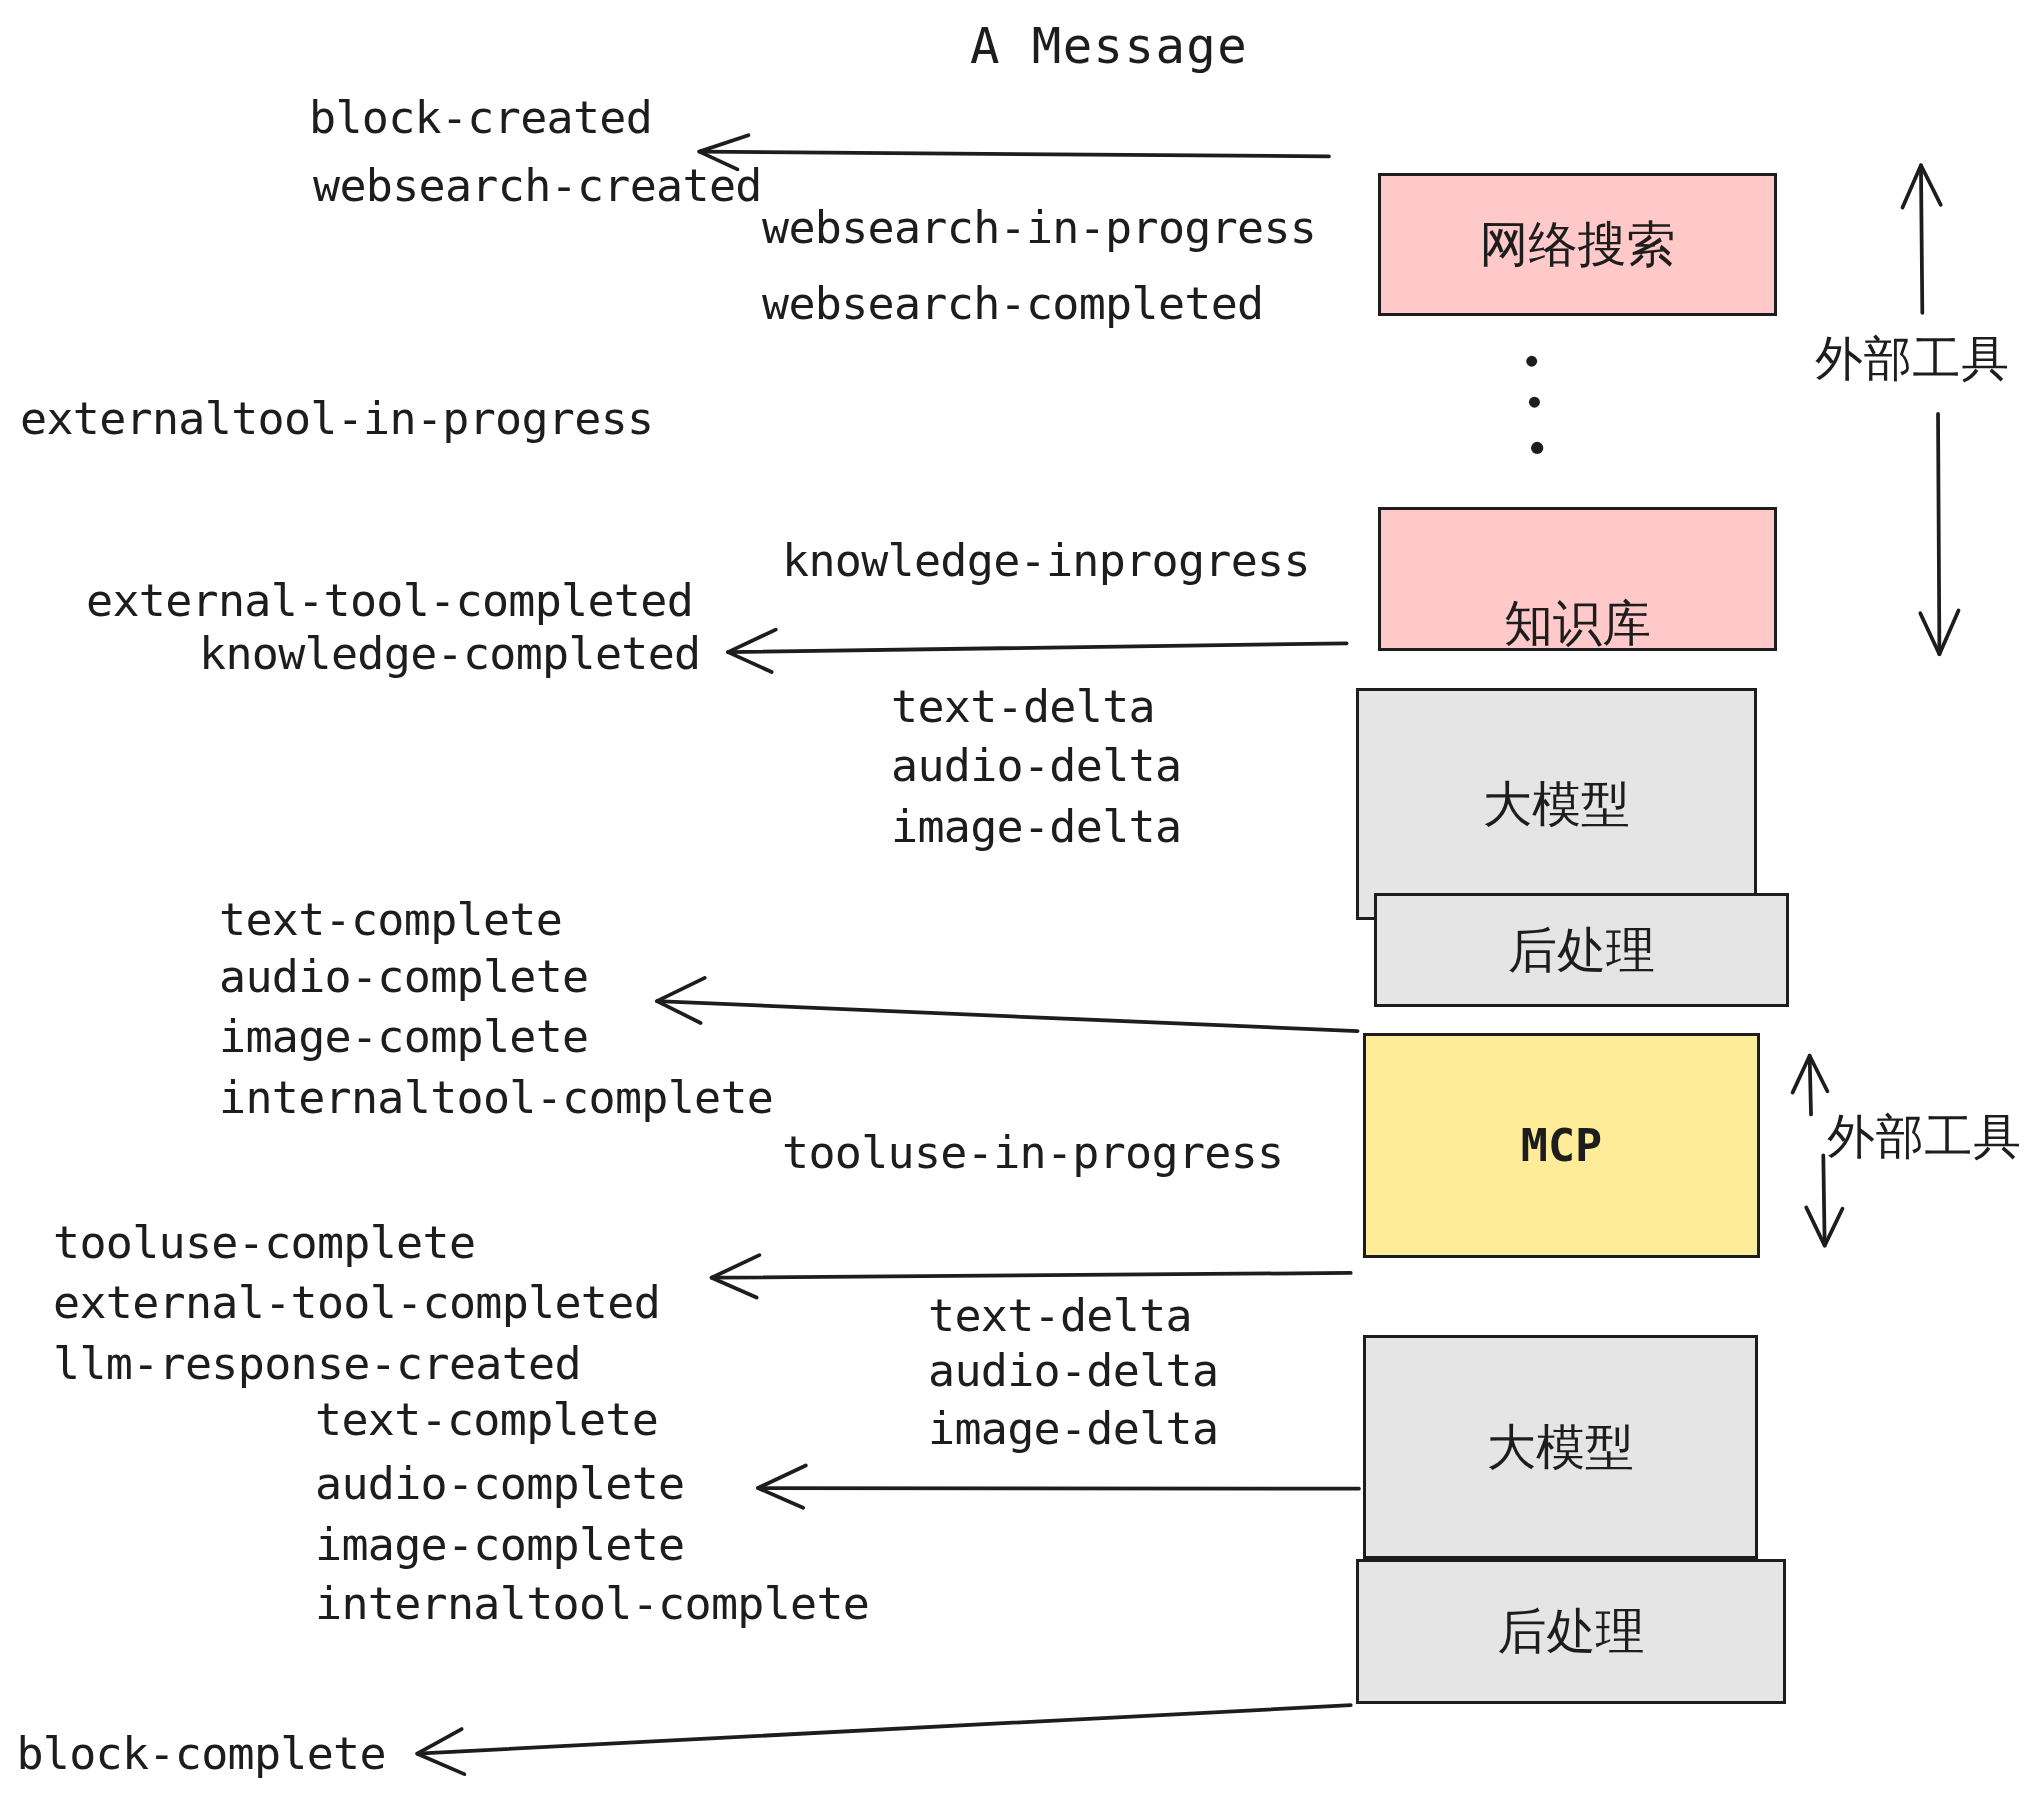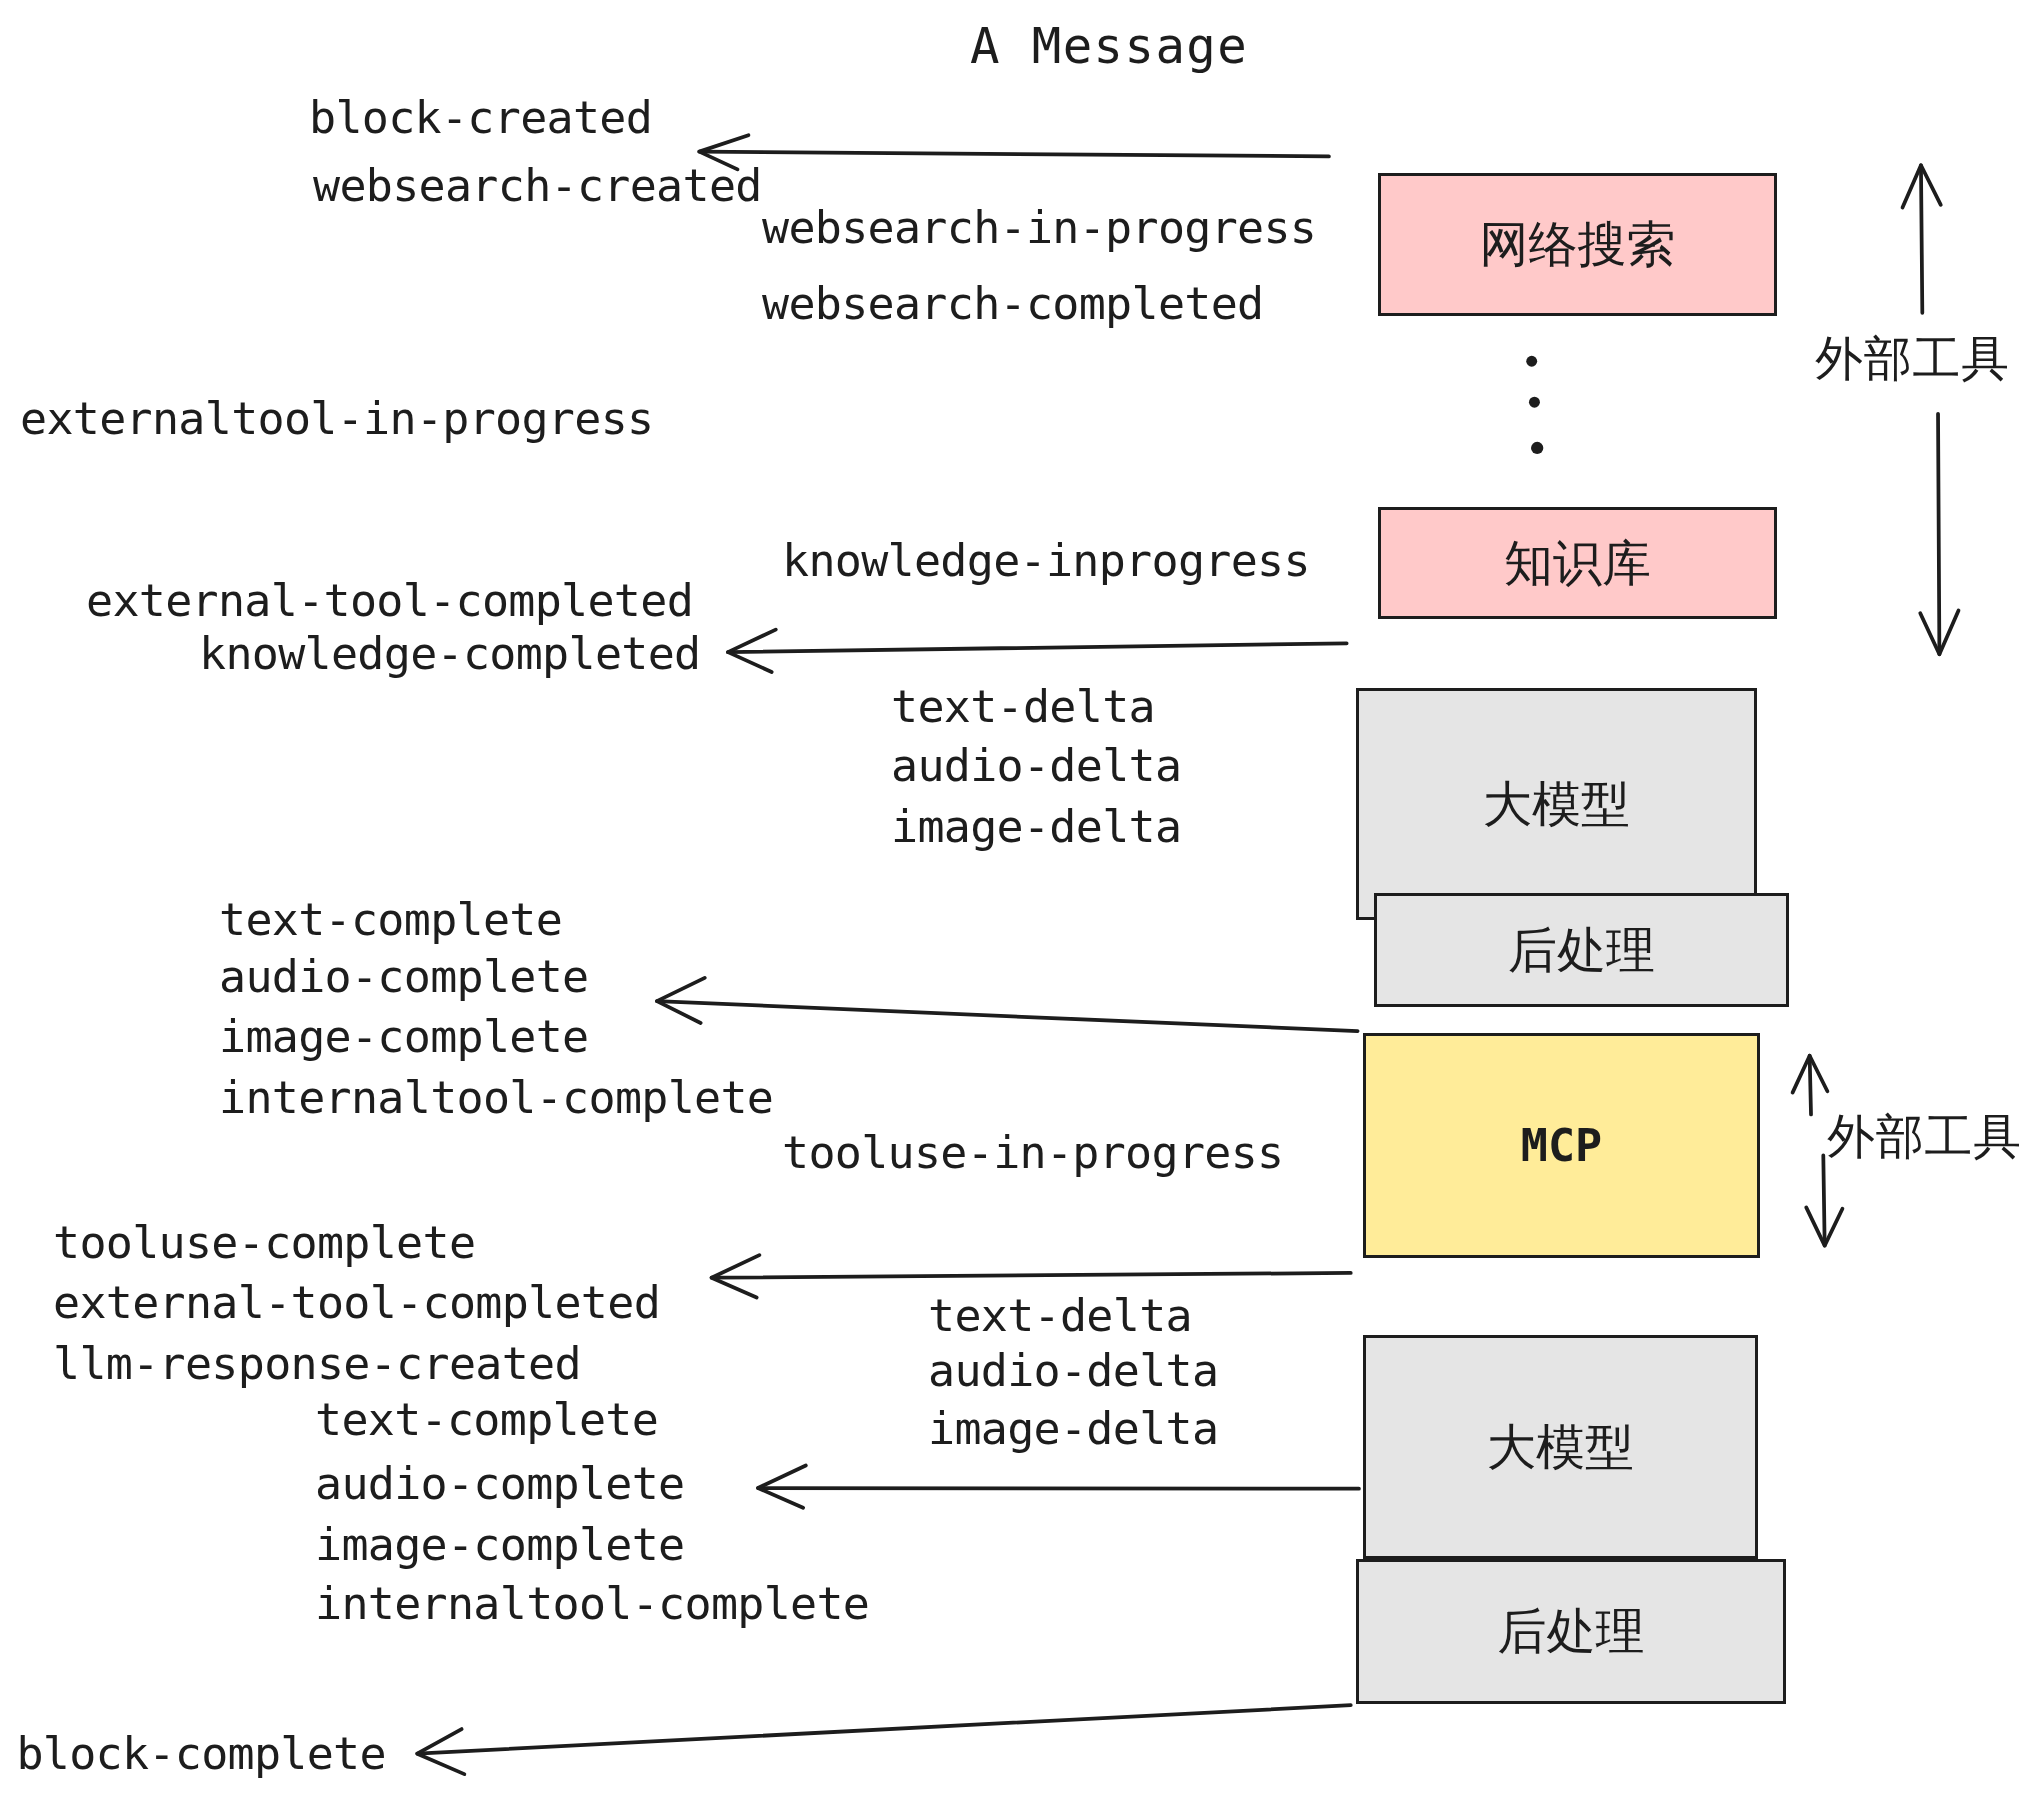--- a/index.html
+++ b/index.html
@@ -24,21 +24,21 @@
   .fill-green{background:#e5e5e5;margin-top:48px;}
   .fill-yellow{background:#ffec99;}
   .fill-white{background:#e5e5e5;}
   .node.mono{font-family:"DejaVu Sans Mono", monospace;font-size:45px;font-weight:bold;}
   .ann{
     position:absolute;font-family:"DejaVu Sans", sans-serif;font-size:48px;line-height:1;
     white-space:nowrap;letter-spacing:0.7px;
   }
   
   #node-websearch{left:1354px;top:173px;width:399px;height:143px;}
-  #node-knowledge{left:1354px;top:507px;width:399px;height:112px;}
+  #node-knowledge{left:1354px;top:507px;width:399px;height:144px;align-items:flex-end;}
   #node-llm-1{left:1356px;top:640px;width:401px;height:232px;}
   #node-post-1{left:1374px;top:893px;width:415px;height:114px;}
   #node-mcp{left:1363px;top:1033px;width:397px;height:225px;}
   #node-llm-2{left:1363px;top:1287px;width:395px;height:224px;}
   #node-post-2{left:1356px;top:1559px;width:430px;height:145px;}
   
   #ev-block-created{left:309px;top:95px;}
   #ev-websearch-created{left:313px;top:163px;}
   #ev-websearch-in-progress{left:762px;top:205px;}
   #ev-websearch-completed{left:762px;top:281px;}

